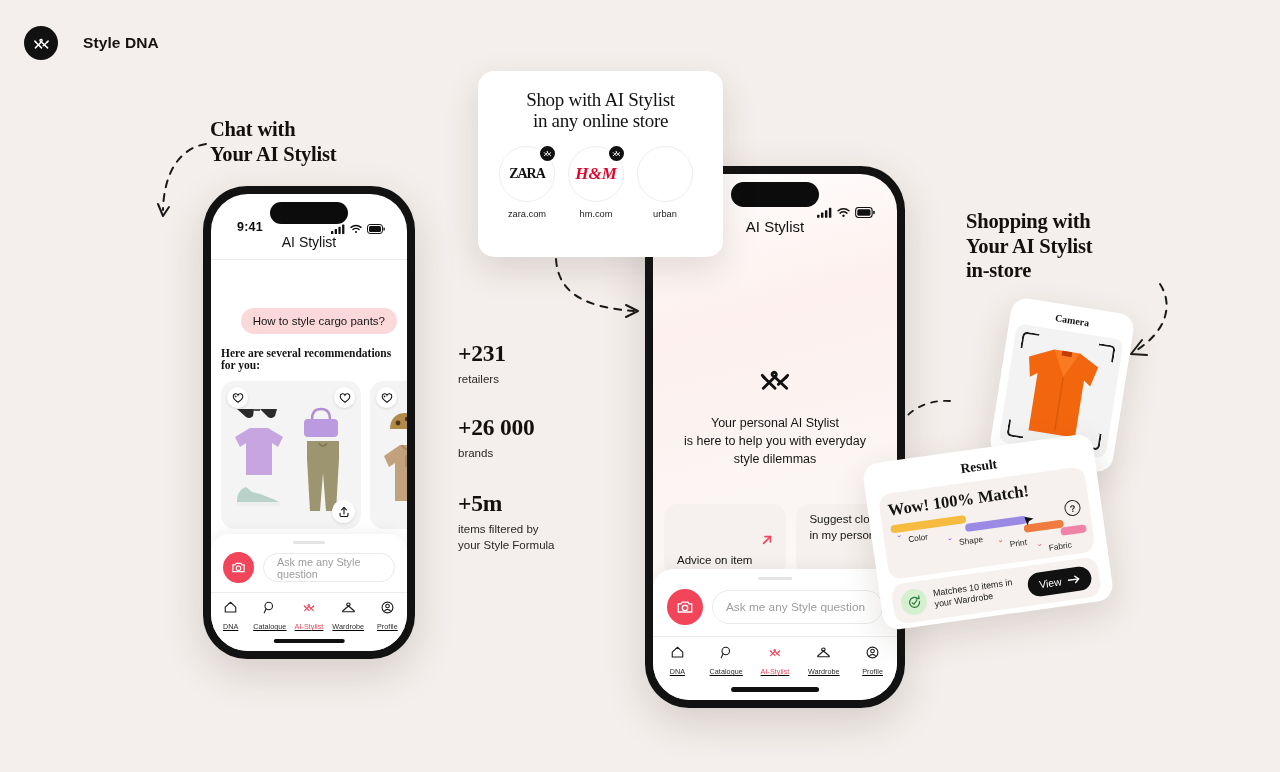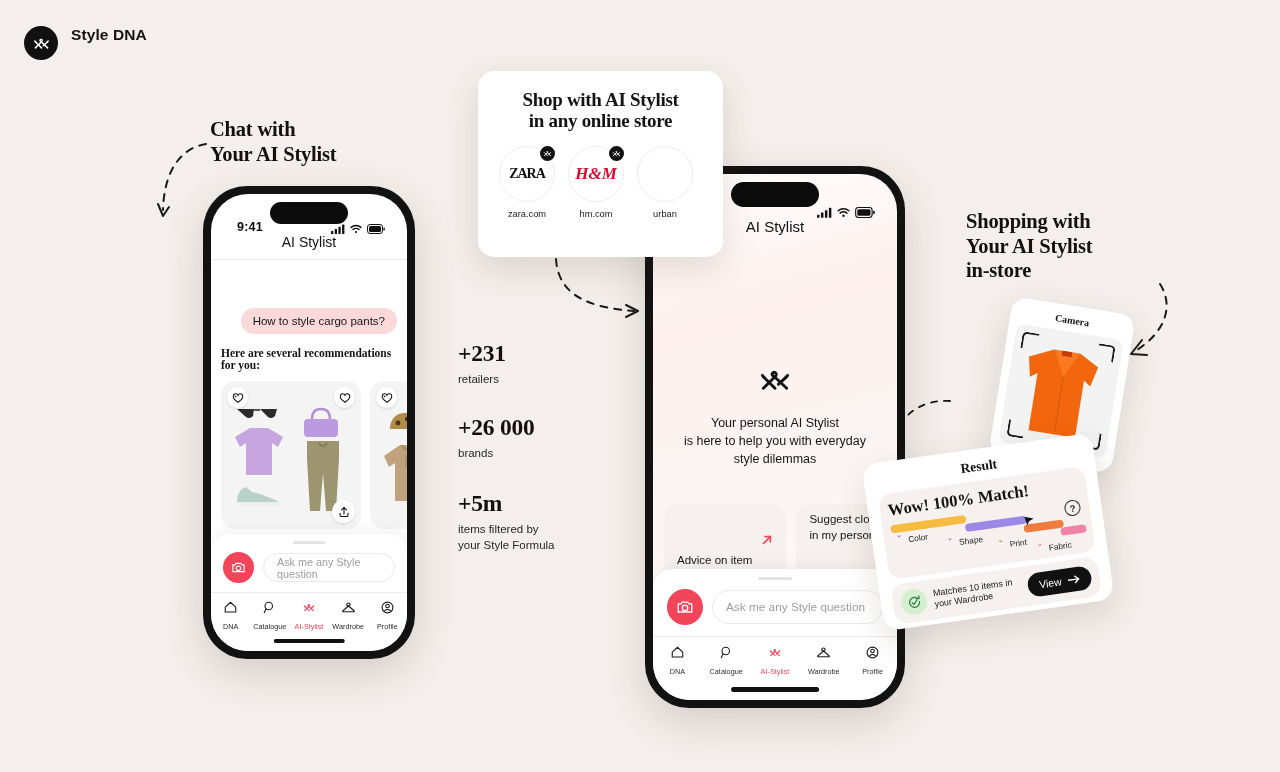--- a/index.html
+++ b/index.html
@@ -6,21 +6,21 @@
   html, body { width: 1280px; height: 772px; }
   body {
     background: #f4efec;
     font-family: "Liberation Sans", sans-serif;
     position: relative;
     overflow: hidden;
     -webkit-font-smoothing: antialiased;
   }
 
   
-  #brand { position: absolute; left: 24px; top: 26px; display: flex; gap: 13px; }
+  #brand { position: absolute; left: 24px; top: 26px; display: flex; align-items: center; gap: 25px; }
   #brand .mark {
     width: 34px; height: 34px; border-radius: 50%; background: #111;
     display: flex; align-items: center; justify-content: center;
   }
   #brand .name { font-size: 15.5px; font-weight: bold; color: #16120f; letter-spacing: .1px; }
 
   
   .annot { position: absolute; font-family: "Liberation Serif", serif; font-weight: bold;
            color: #15100d; line-height: 1.2; letter-spacing: -.2px; }
   #annot-left  { left: 210px; top: 117px; font-size: 20.5px; }
@@ -49,31 +49,31 @@
   .chip-ic { position: absolute; width: 21px; height: 21px; border-radius: 50%; background:#fff;
              display:flex; align-items:center; justify-content:center; box-shadow:0 1px 3px rgba(0,0,0,.12); }
 
   
   .composer { display: flex; align-items: center; gap: 9px; padding: 0 12px; }
   .cam { width: 31px; height: 31px; border-radius: 50%; background: #f2455a; display:flex; align-items:center; justify-content:center; flex:none; }
   .inputbox { flex: 1; border: 1px solid #e9e9e9; border-radius: 17px; height: 29px; display:flex; align-items:center; padding: 0 13px; }
   .inputbox span { font-size: 10.8px; color: #9d9d9d; }
 
   
-  .tabbar { display: flex; align-items: flex-start; justify-content: center; padding-top: 7px; }
+  .tabbar { display: flex; align-items: flex-start; justify-content: center; padding-top: 7px; text-decoration: underline; }
   .tab { display:flex; flex-direction:column; align-items:center; gap: 3px; width: 20%; }
   .tab .lbl { font-size: 7.2px; color: #2a2a2a; letter-spacing: .05px; }
   .tab.active .lbl { color: #f2455a; }
 
   
   .fcard { position: absolute; background: #fff; border-radius: 16px; box-shadow: 0 12px 34px rgba(70,48,36,.15); }
 
   
   #shop-card { left: 478px; top: 71px; width: 245px; height: 186px; padding: 18px 0 0 0; overflow: hidden; }
-  #shop-card h2 { font-family:"Liberation Serif",serif; font-weight:bold; font-size: 19px; line-height: 1.12;
+  #shop-card h2 { font-family:"Liberation Serif",serif; font-weight:normal; font-size: 19px; line-height: 1.12;
                   color:#131313; text-align:center; letter-spacing:-.3px; padding: 0 12px; }
   .retailers { display:flex; gap: 13px; padding: 14px 0 0 21px; }
   .retailer { width: 56px; flex: none; text-align: center; position: relative; }
   .rlogo { width: 56px; height: 56px; border-radius: 50%; border:1px solid #ededed; background:#fff;
            display:flex; align-items:center; justify-content:center; position: relative; }
   .rbadge { position:absolute; right:-3px; top:-3px; width:19px; height:19px; border-radius:50%; background:#111;
             display:flex; align-items:center; justify-content:center; border: 2px solid #fff; }
   .rname { font-size: 9.3px; color: #1a1a1a; margin-top: 7px; }
 
   

